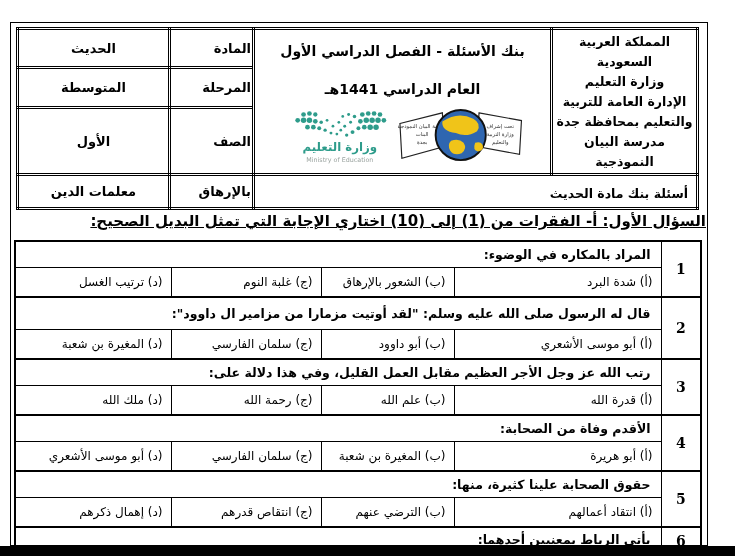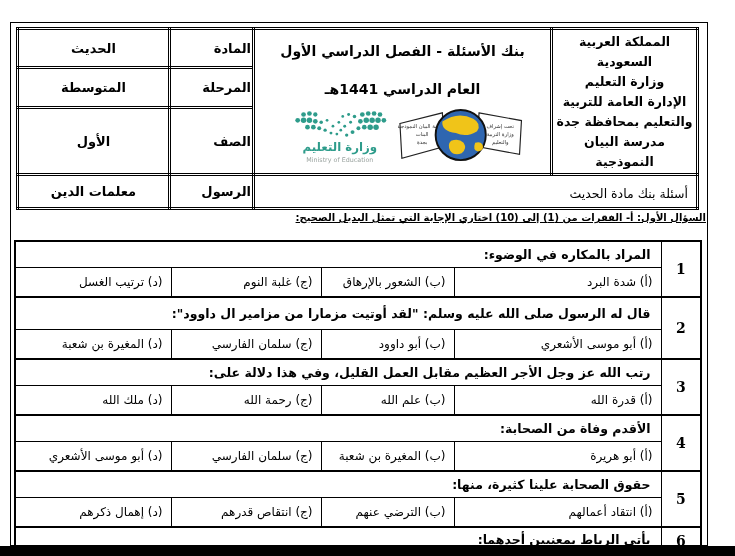--- a/index.html
+++ b/index.html
@@ -13,26 +13,26 @@
   table.header-table{position:absolute;left:16px;top:27px;width:680px;
         border-collapse:collapse;table-layout:fixed;}
   table.header-table td{border:3px double #000;vertical-align:middle;}
   .org-cell{text-align:center;font-weight:bold;font-size:12.5px;line-height:1.6;margin-left:32px;}
   .title-cell{text-align:center;vertical-align:top;}
   .title-line{font-weight:bold;font-size:14px;line-height:1.8;margin-top:4px;}
   .logos{direction:ltr;display:flex;justify-content:space-between;align-items:flex-end;
          padding:2px 26px 0 26px;}
   .info-label{ text-align:right;font-weight:bold;font-size:13px;}
   .info-value{ text-align:center;font-weight:bold;font-size:13px;}
-  .bank-cell{text-align:right;vertical-align:top;font-weight:normal;font-size:12.5px;
+  .bank-cell{text-align:right;vertical-align:top;font-weight:bold;font-size:12.5px;
              padding:3px 8px 0 0;}
 
   
   .section-header{position:absolute;left:0;top:212px;width:706px;text-align:right;
-        direction:rtl;font-weight:bold;font-size:10px;text-decoration:underline;
+        direction:rtl;font-weight:bold;font-size:15px;text-decoration:underline;
         padding-left:6px;}
 
   
   table.questions{position:absolute;left:14px;top:240px;width:686px;
         border-collapse:collapse;table-layout:fixed;border:2px solid #000;}
   table.questions td{border:1px solid #000;}
   .q-block tr:first-child td{border-top:2px solid #000;}
   .q-text{text-align:right;font-weight:bold;font-size:12.5px;padding:2px 10px;
           vertical-align:middle;}
   .q-num{text-align:center;font-weight:bold;font-size:14px;
@@ -144,21 +144,21 @@
     <tr style="height:40px;">
       <td class="info-label">المرحلة</td>
       <td class="info-value">المتوسطة</td>
     </tr>
     <tr style="height:67px;">
       <td class="info-label">الصف</td>
       <td class="info-value">الأول</td>
     </tr>
     <tr style="height:34px;">
       <td class="bank-cell" colspan="2">أسئلة بنك مادة الحديث</td>
-      <td class="info-label">الرسول</td>
+      <td class="info-label">بالإرهاق</td>
       <td class="info-value">معلمات الدين</td>
     </tr>
   </tbody>
     </table>
 
   <div class="section-header">السؤال الأول: أ- الفقرات من (1) إلى (10) اختاري الإجابة التي تمثل البديل الصحيح:</div>
 
   <table class="questions" dir="rtl">
     <colgroup>
         <col style="width:40px">

